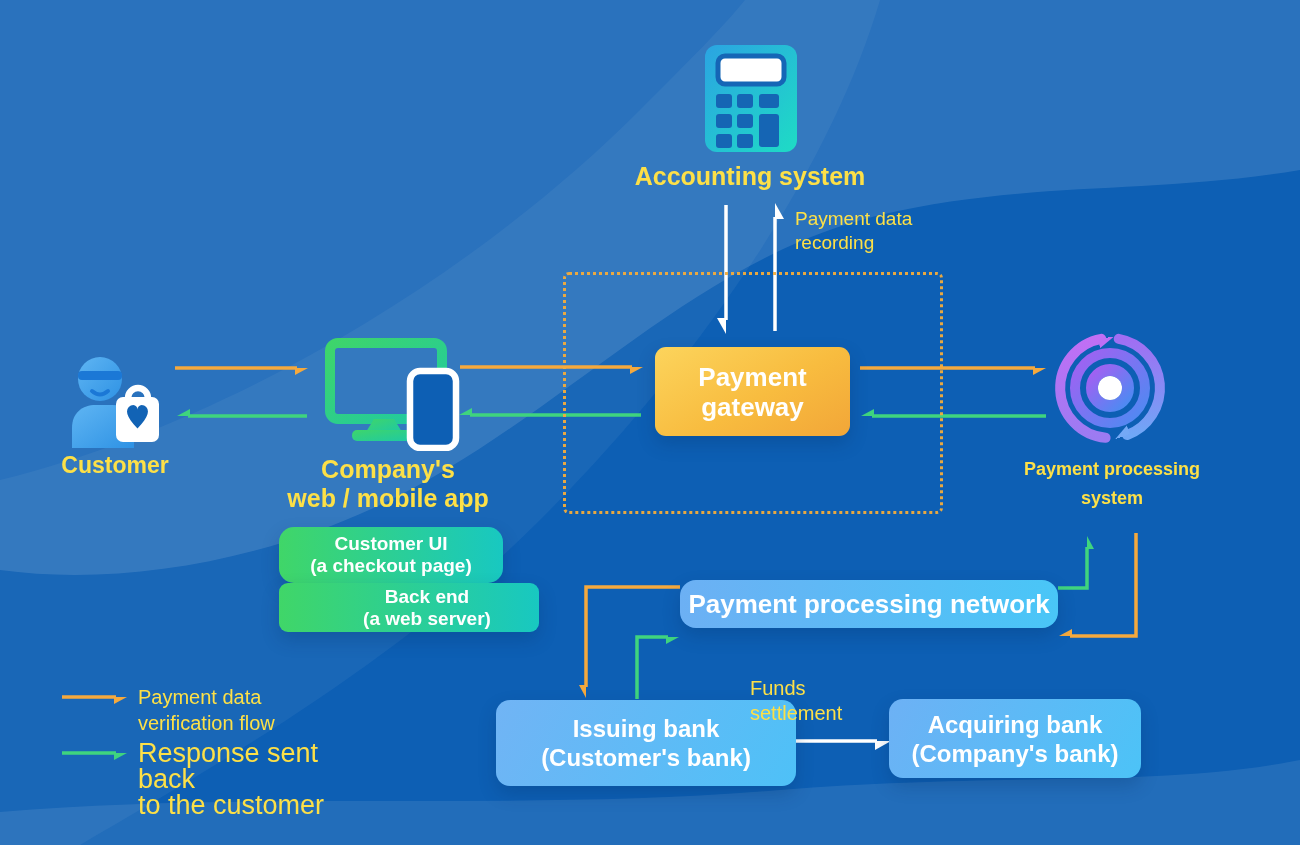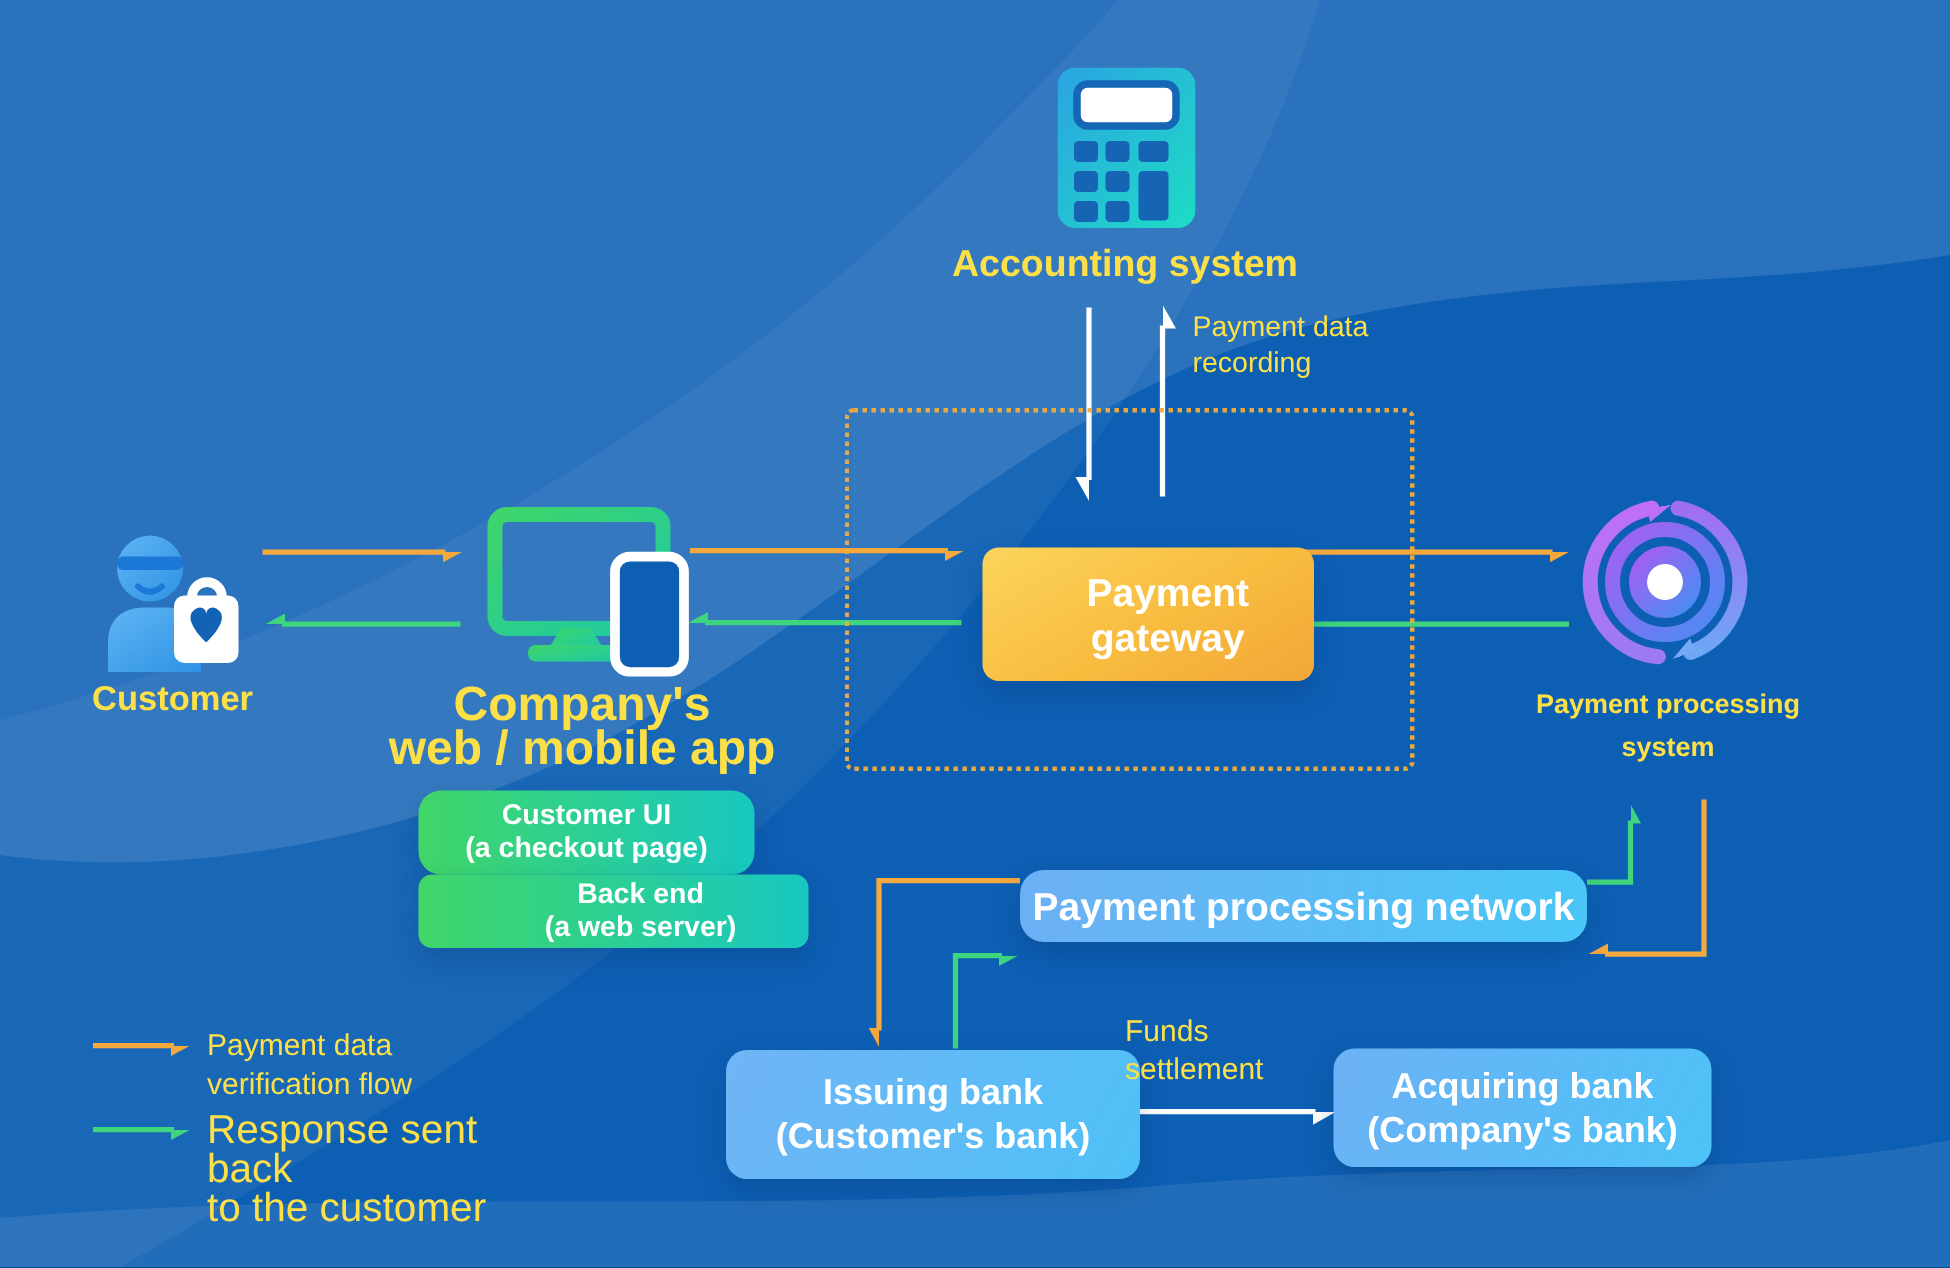--- a/index.html
+++ b/index.html
@@ -12,41 +12,41 @@
   svg{display:block;}
   .bg,.arrows{position:absolute;left:0;top:0;}
   .icon{position:absolute;}
   .box{
     position:absolute;display:flex;align-items:center;justify-content:center;
     text-align:center;font-weight:bold;white-space:pre-line;color:#fff;
     box-shadow:0 8px 18px rgba(3,40,86,.22);
   }
   .lbl{position:absolute;white-space:pre-line;color:#fde047;}
   
-  .gateway{left:655px;top:365px;width:195px;height:89px;border-radius:11px;
+  .gateway{left:655px;top:347px;width:195px;height:89px;border-radius:11px;
     background:linear-gradient(150deg,#FCD45C 0%,#F8BC3F 55%,#F2A638 100%);
-    font-size:26px;line-height:30px;padding-left:26px;}
+    font-size:26px;line-height:30px;}
   .network{left:680px;top:580px;width:378px;height:48px;border-radius:16px;
     background:linear-gradient(90deg,#6CB0F4,#49C6F7);font-size:26px;line-height:28px;}
-  .issuing{left:484px;top:700px;width:276px;height:86px;border-radius:14px;
+  .issuing{left:496px;top:700px;width:300px;height:86px;border-radius:14px;
     background:linear-gradient(120deg,#71B4F5,#4EC1F7);font-size:24px;line-height:29px;}
   .acquiring{left:889px;top:699px;width:252px;height:79px;border-radius:14px;
     background:linear-gradient(120deg,#6DB1F5,#4CC3F7);font-size:24px;line-height:29px;}
   .greenbox1{left:279px;top:527px;width:224px;height:56px;border-radius:15px;
     background:linear-gradient(90deg,#40D668,#18C8C1);font-size:19px;line-height:22px;text-align:center;}
   .greenbox2{left:279px;top:583px;width:224px;height:49px;border-radius:9px;
     background:linear-gradient(90deg,#40D668,#18C8C1);font-size:19px;line-height:22px;padding-left:36px;}
   .dotted{
     position:absolute;left:563px;top:272px;width:374px;height:236px;
     border:3px dotted rgba(244,172,60,.95);border-radius:6px;
   }
   
   .t-accounting{left:600px;top:162px;width:300px;text-align:center;font-size:25px;font-weight:bold;}
   .t-customer{left:40px;top:452px;width:150px;text-align:center;font-size:23px;font-weight:bold;}
-  .t-company{left:258px;top:455px;width:260px;text-align:center;font-size:32px;line-height:29px;font-weight:bold;}
+  .t-company{left:258px;top:455px;width:260px;text-align:center;font-size:25px;line-height:29px;font-weight:bold;}
   .t-processing{left:972px;top:455px;width:280px;text-align:center;font-size:18px;line-height:29px;font-weight:bold;}
   
   .t-trigger{left:540px;top:207px;width:157px;text-align:right;font-size:19px;line-height:24px;}
   .t-record{left:795px;top:207px;width:160px;text-align:left;font-size:19px;line-height:24px;}
   .t-funds{left:750px;top:676px;width:140px;font-size:20px;line-height:25px;}
   
   .t-leg1{left:138px;top:684px;width:220px;font-size:20px;line-height:26px;}
   .t-leg2{left:138px;top:740px;width:230px;font-size:27px;line-height:26px;}
 </style>
 </head>

